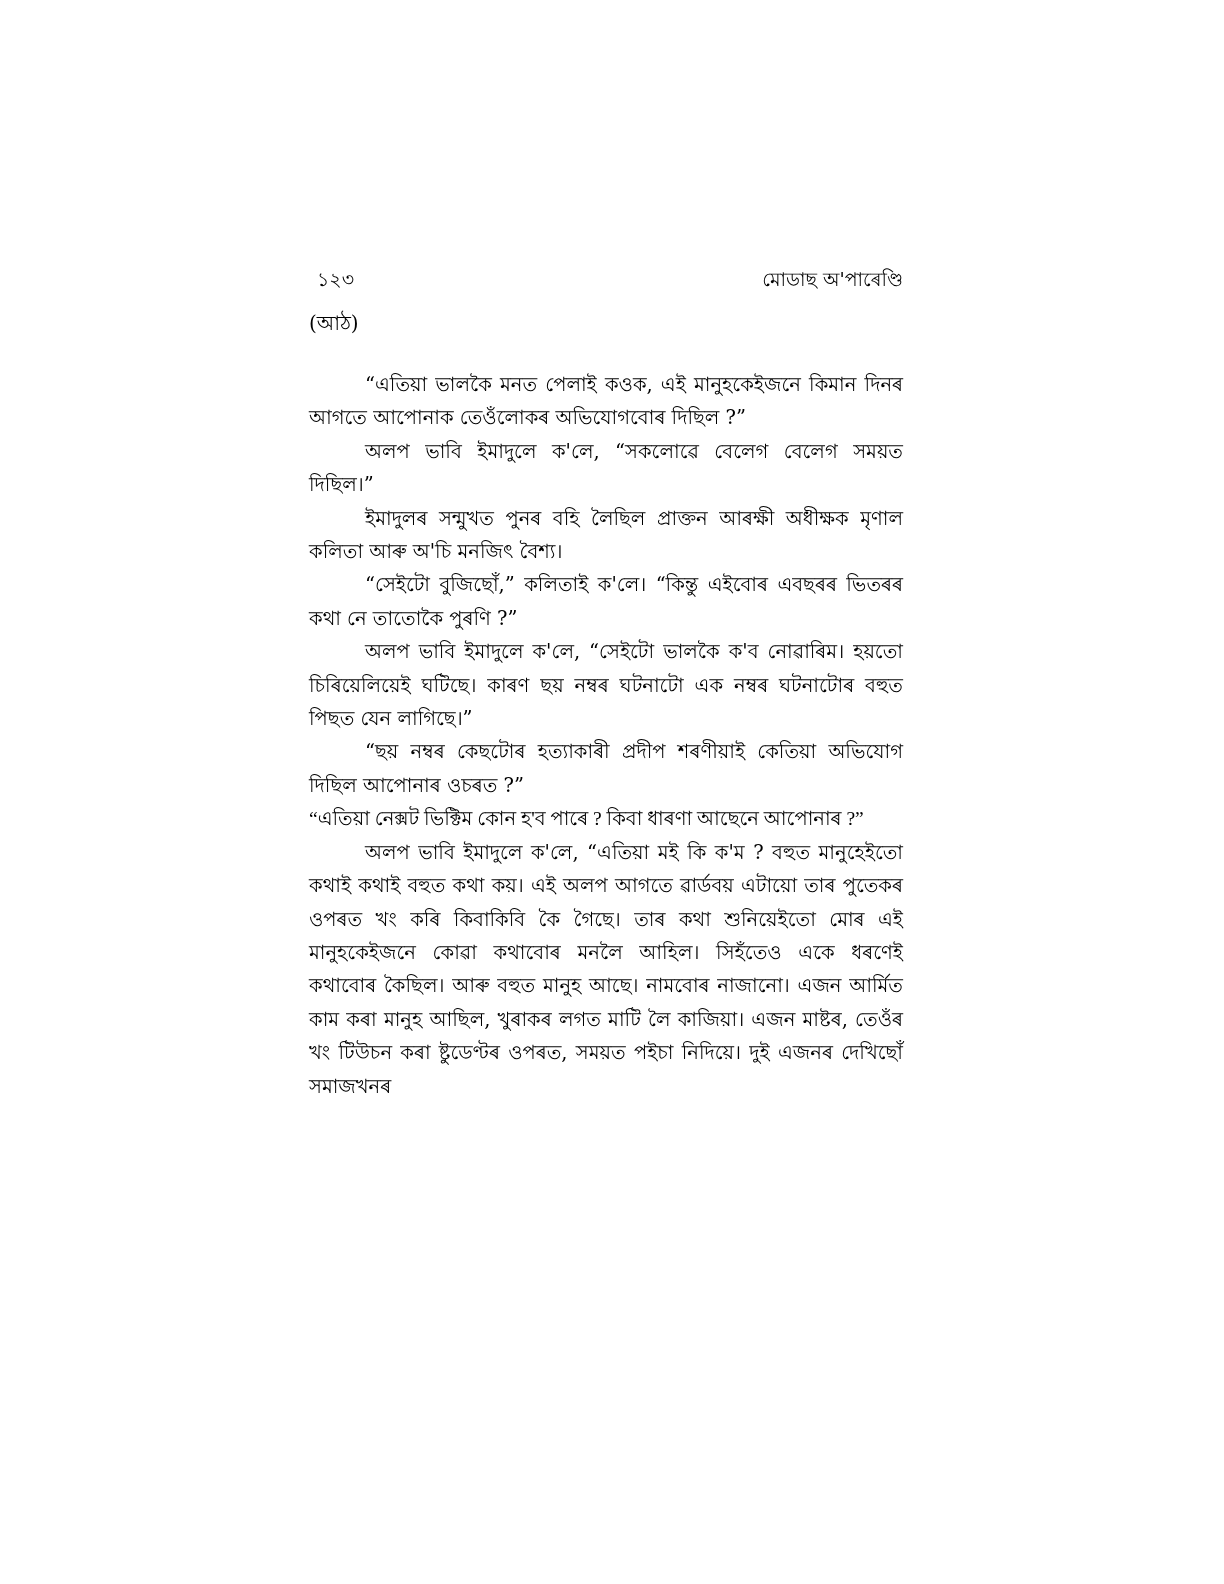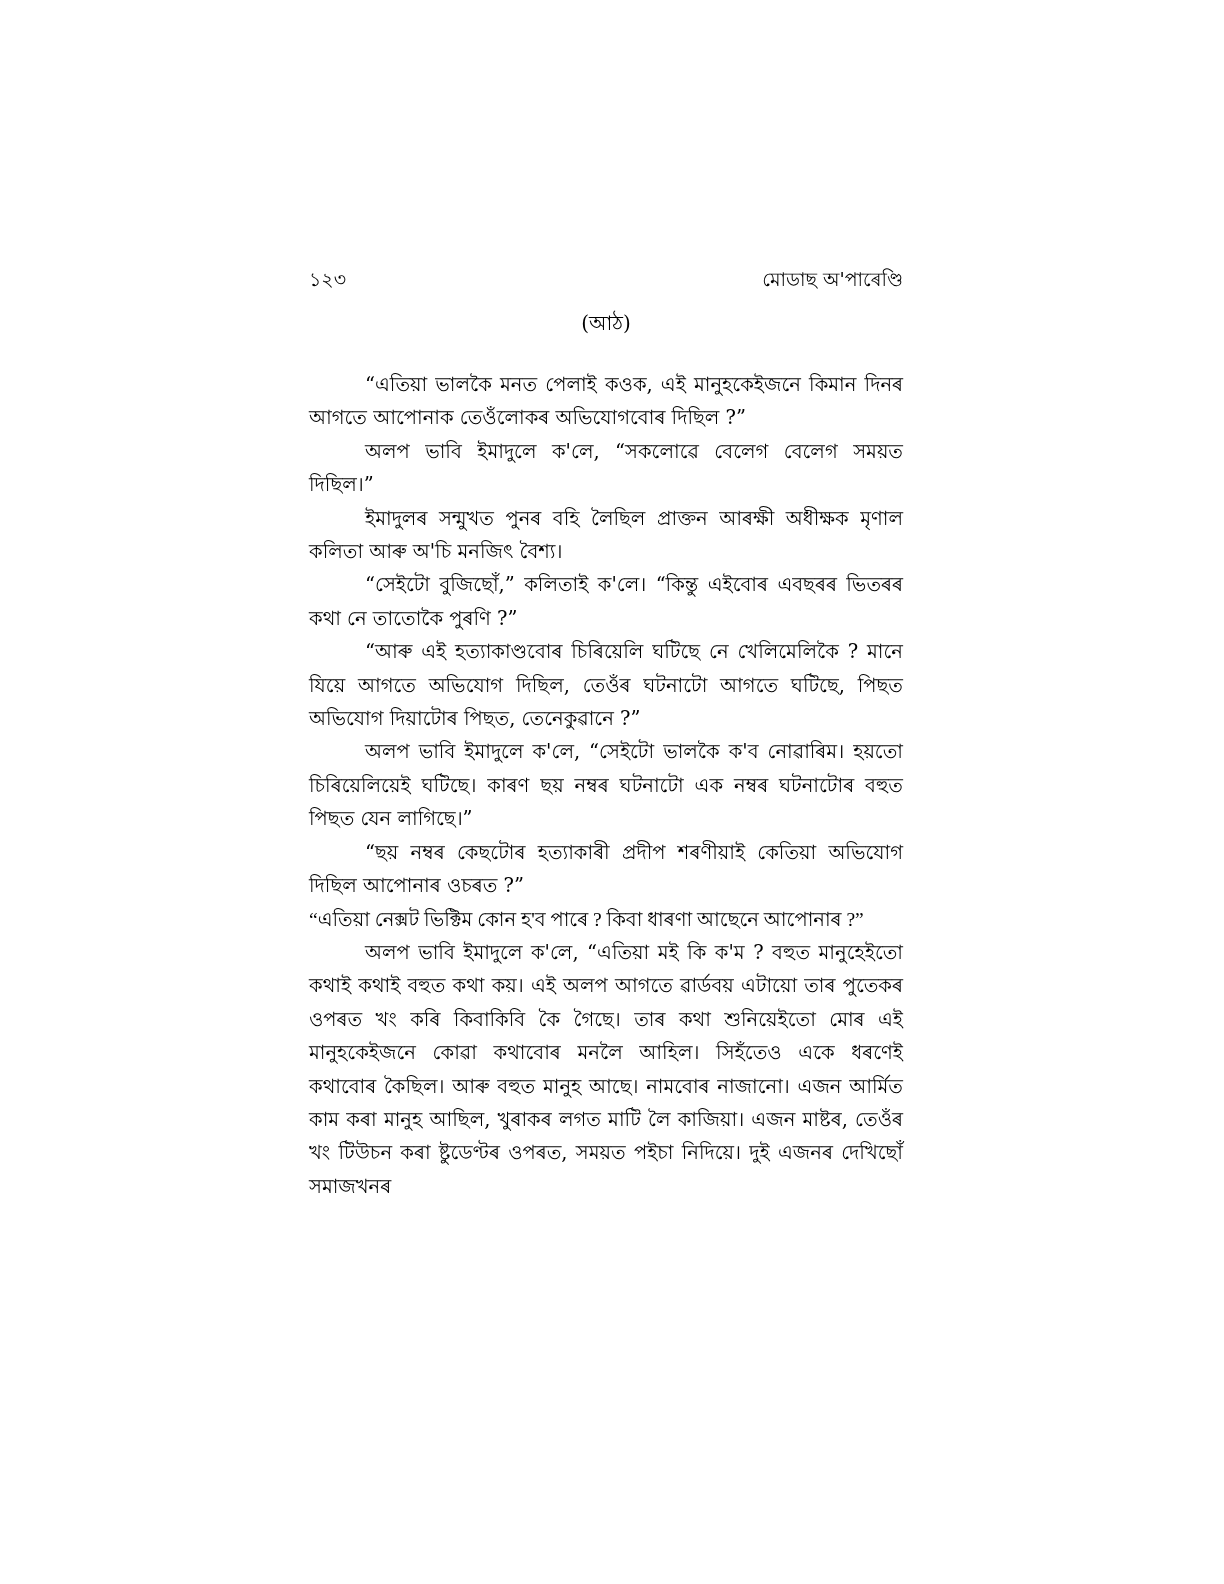--- a/index.html
+++ b/index.html
@@ -19,33 +19,33 @@
       position: absolute;
       left: 309px;
       top: 262px;
       width: 594px;
     }
     .running-head {
       position: relative;
       height: 34px;
       font-size: 19px;
       line-height: 34px;
+      margin-left: 8px;
     }
     .page-number {
       position: absolute;
       left: 0;
       top: 0;
     }
     .book-title {
       position: absolute;
       right: 0;
       top: 0;
     }
     .chapter-heading {
-      text-align: center;
       font-size: 20px;
       line-height: 34px;
       margin-top: 10px;
       margin-bottom: 28px;
     }
     .body-text {
       font-size: 19.5px;
       line-height: 33.4px;
       text-align: justify;
     }
@@ -67,19 +67,18 @@
     <span class="book-title">মোডাছ অ'পাৰেণ্ডি</span>
   </div>
 
   <div class="chapter-heading">(আঠ)</div>
 
   <div class="body-text">
     <p class="para">“এতিয়া ভালকৈ মনত পেলাই কওক, এই মানুহকেইজনে কিমান দিনৰ আগতে আপোনাক তেওঁলোকৰ অভিযোগবোৰ দিছিল ?”</p>
     <p class="para">অলপ ভাবি ইমাদুলে ক'লে, “সকলোৱে বেলেগ বেলেগ সময়ত দিছিল।”</p>
     <p class="para">ইমাদুলৰ সন্মুখত পুনৰ বহি লৈছিল প্ৰাক্তন আৰক্ষী অধীক্ষক মৃণাল কলিতা আৰু অ'চি মনজিৎ বৈশ্য।</p>
     <p class="para">“সেইটো বুজিছোঁ,” কলিতাই ক'লে। “কিন্তু এইবোৰ এবছৰৰ ভিতৰৰ কথা নে তাতোকৈ পুৰণি ?”</p>
-    <p class="para">“আৰু এই হত্যাকাণ্ডবোৰ চিৰিয়েলি ঘটিছে নে খেলিমেলিকৈ ? মানে যিয়ে আগতে অভিযোগ দিছিল, তেওঁৰ ঘটনাটো আগতে ঘটিছে, পিছত অভিযোগ দিয়াটোৰ পিছত, তেনেকুৱানে ?”</p>
     <p class="para">অলপ ভাবি ইমাদুলে ক'লে, “সেইটো ভালকৈ ক'ব নোৱাৰিম। হয়তো চিৰিয়েলিয়েই ঘটিছে। কাৰণ ছয় নম্বৰ ঘটনাটো এক নম্বৰ ঘটনাটোৰ বহুত পিছত যেন লাগিছে।”</p>
     <p class="para">“ছয় নম্বৰ কেছটোৰ হত্যাকাৰী প্ৰদীপ শৰণীয়াই কেতিয়া অভিযোগ দিছিল আপোনাৰ ওচৰত ?”</p>
     <p class="para noindent">“এতিয়া নেক্সট ভিক্টিম কোন হ'ব পাৰে ? কিবা ধাৰণা আছেনে আপোনাৰ ?”</p>
     <p class="para">অলপ ভাবি ইমাদুলে ক'লে, “এতিয়া মই কি ক'ম ? বহুত মানুহেইতো কথাই কথাই বহুত কথা কয়। এই অলপ আগতে ৱাৰ্ডবয় এটায়ো তাৰ পুতেকৰ ওপৰত খং কৰি কিবাকিবি কৈ গৈছে। তাৰ কথা শুনিয়েইতো মোৰ এই মানুহকেইজনে কোৱা কথাবোৰ মনলৈ আহিল। সিহঁতেও একে ধৰণেই কথাবোৰ কৈছিল। আৰু বহুত মানুহ আছে। নামবোৰ নাজানো। এজন আৰ্মিত কাম কৰা মানুহ আছিল, খুৰাকৰ লগত মাটি লৈ কাজিয়া। এজন মাষ্টৰ, তেওঁৰ খং টিউচন কৰা ষ্টুডেণ্টৰ ওপৰত, সময়ত পইচা নিদিয়ে। দুই এজনৰ দেখিছোঁ সমাজখনৰ</p>
   </div>
 </div>
 
 </body></html>

